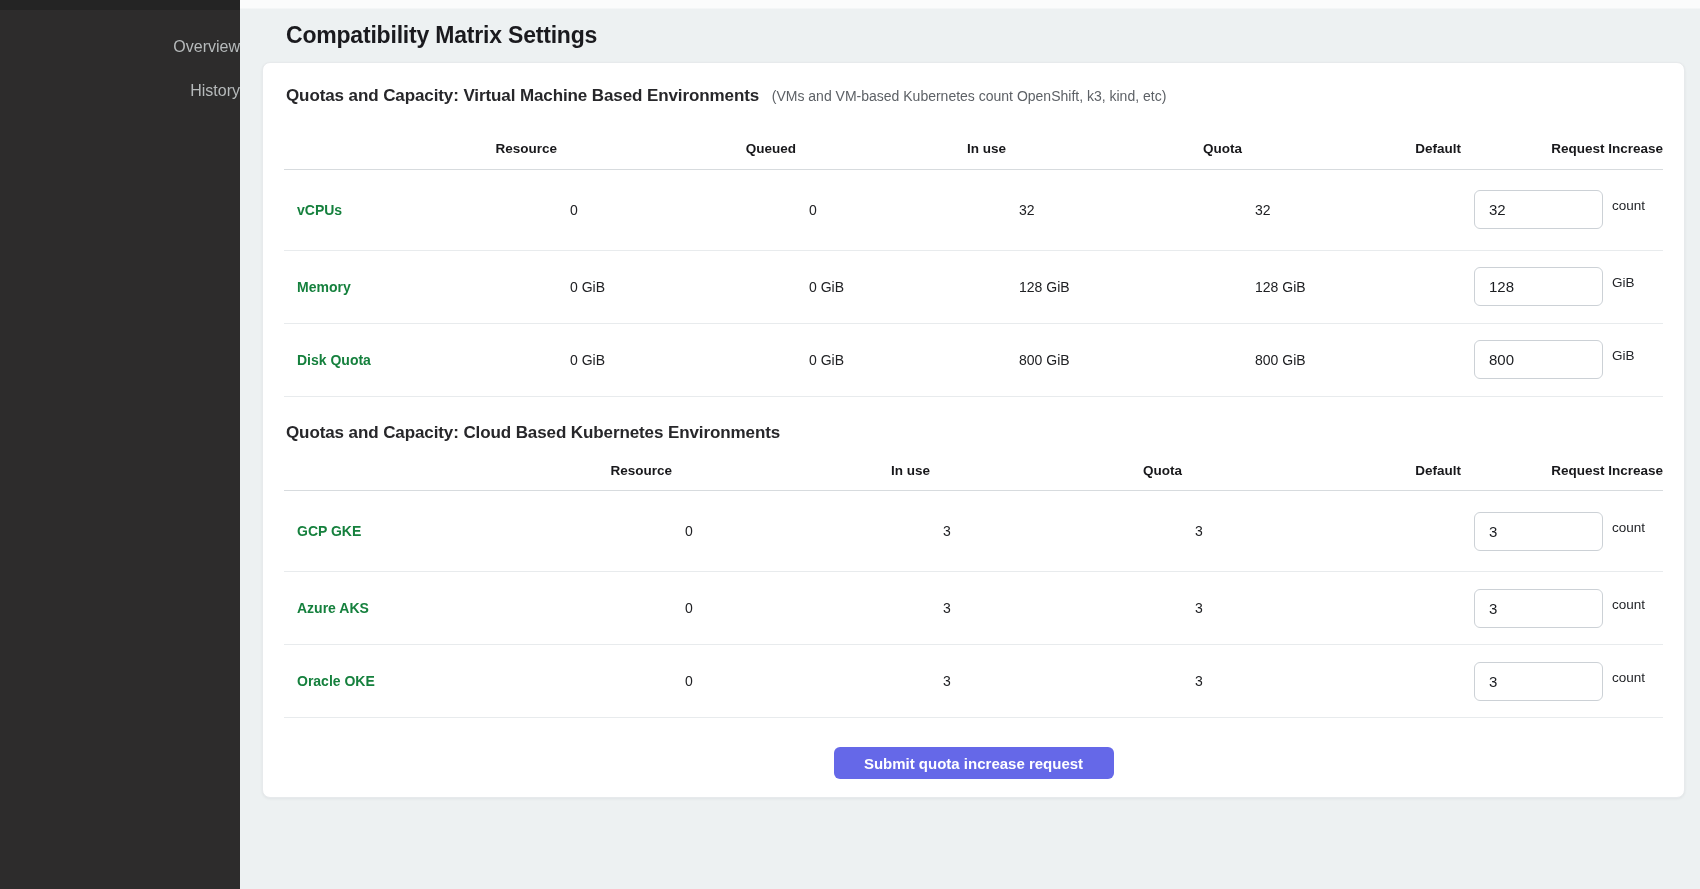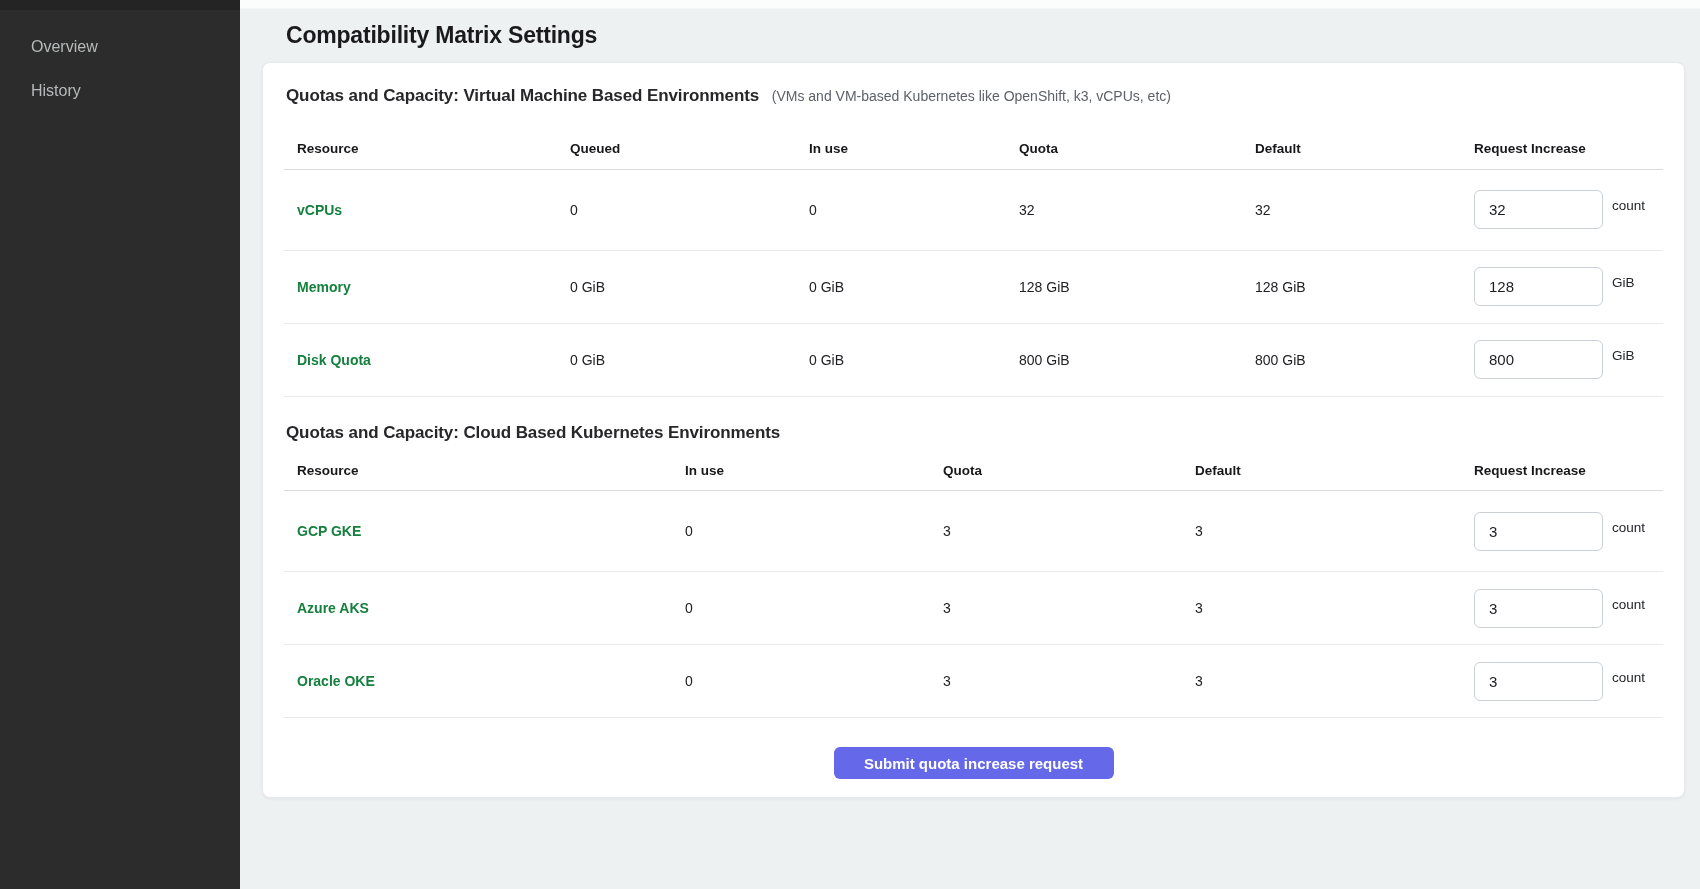--- a/index.html
+++ b/index.html
@@ -14,21 +14,21 @@
   
   .sidebar {
     width: 240px; height: 889px; flex: 0 0 240px;
     background: var(--sidebar-bg, #2d2c2c);
     position: relative;
   }
   .sidebar-top-strip {
     position: absolute; top: 0; left: 0; right: 0; height: 10px;
     background: rgba(0,0,0,0.18);
   }
-  .nav { padding-top: 25px; }
+  .nav { padding-top: 25px; text-align: right; }
   .nav-item {
     position: relative;
     height: 44px; line-height: 44px;
     padding-left: 31px;
     font-size: 16px;
     color: #b6babb;
     cursor: pointer;
   }
   .nav-item.active {
     background: var(--sidebar-active-bg, #484747);
@@ -83,21 +83,21 @@
   }
 
   
   table {
     width: 100%;
     border-collapse: collapse;
     table-layout: fixed;
   }
   th {
     height: 40px;
-    text-align: left;
+    text-align: right;
     vertical-align: middle;
     font-size: 13.5px;
     font-weight: 700;
     color: #18181b;
     padding: 0 0 0 13px;
     border-bottom: 1px solid #d7dbde;
     white-space: nowrap;
   }
   td {
     height: 73px;
@@ -172,21 +172,21 @@
   </aside>
 
   <main class="main">
     <h1 class="page-title">Compatibility Matrix Settings</h1>
 
     <div class="card">
 
       <section class="section-vm">
         <h2 class="section-title">
           <span>Quotas and Capacity: Virtual Machine Based Environments</span>
-          <span class="section-subtitle">(VMs and VM-based Kubernetes like OpenShift, k3, vCPUs, etc)</span>
+          <span class="section-subtitle">(VMs and VM-based Kubernetes count OpenShift, k3, kind, etc)</span>
         </h2>
         <table class="vm-table">
             <colgroup>
               <col>
               <col>
               <col>
               <col>
               <col>
               <col>
             </colgroup>

